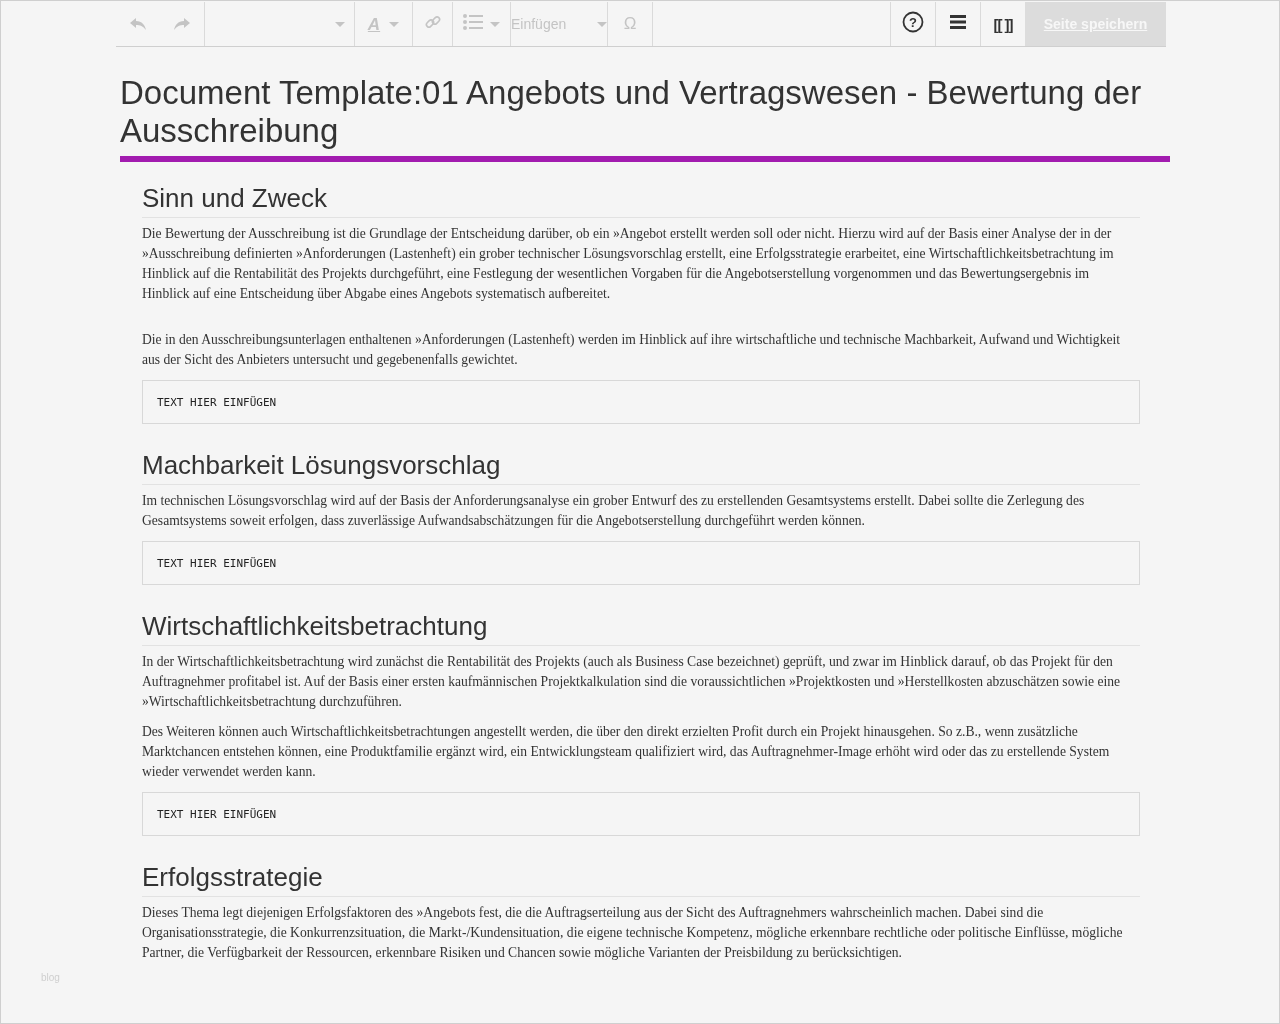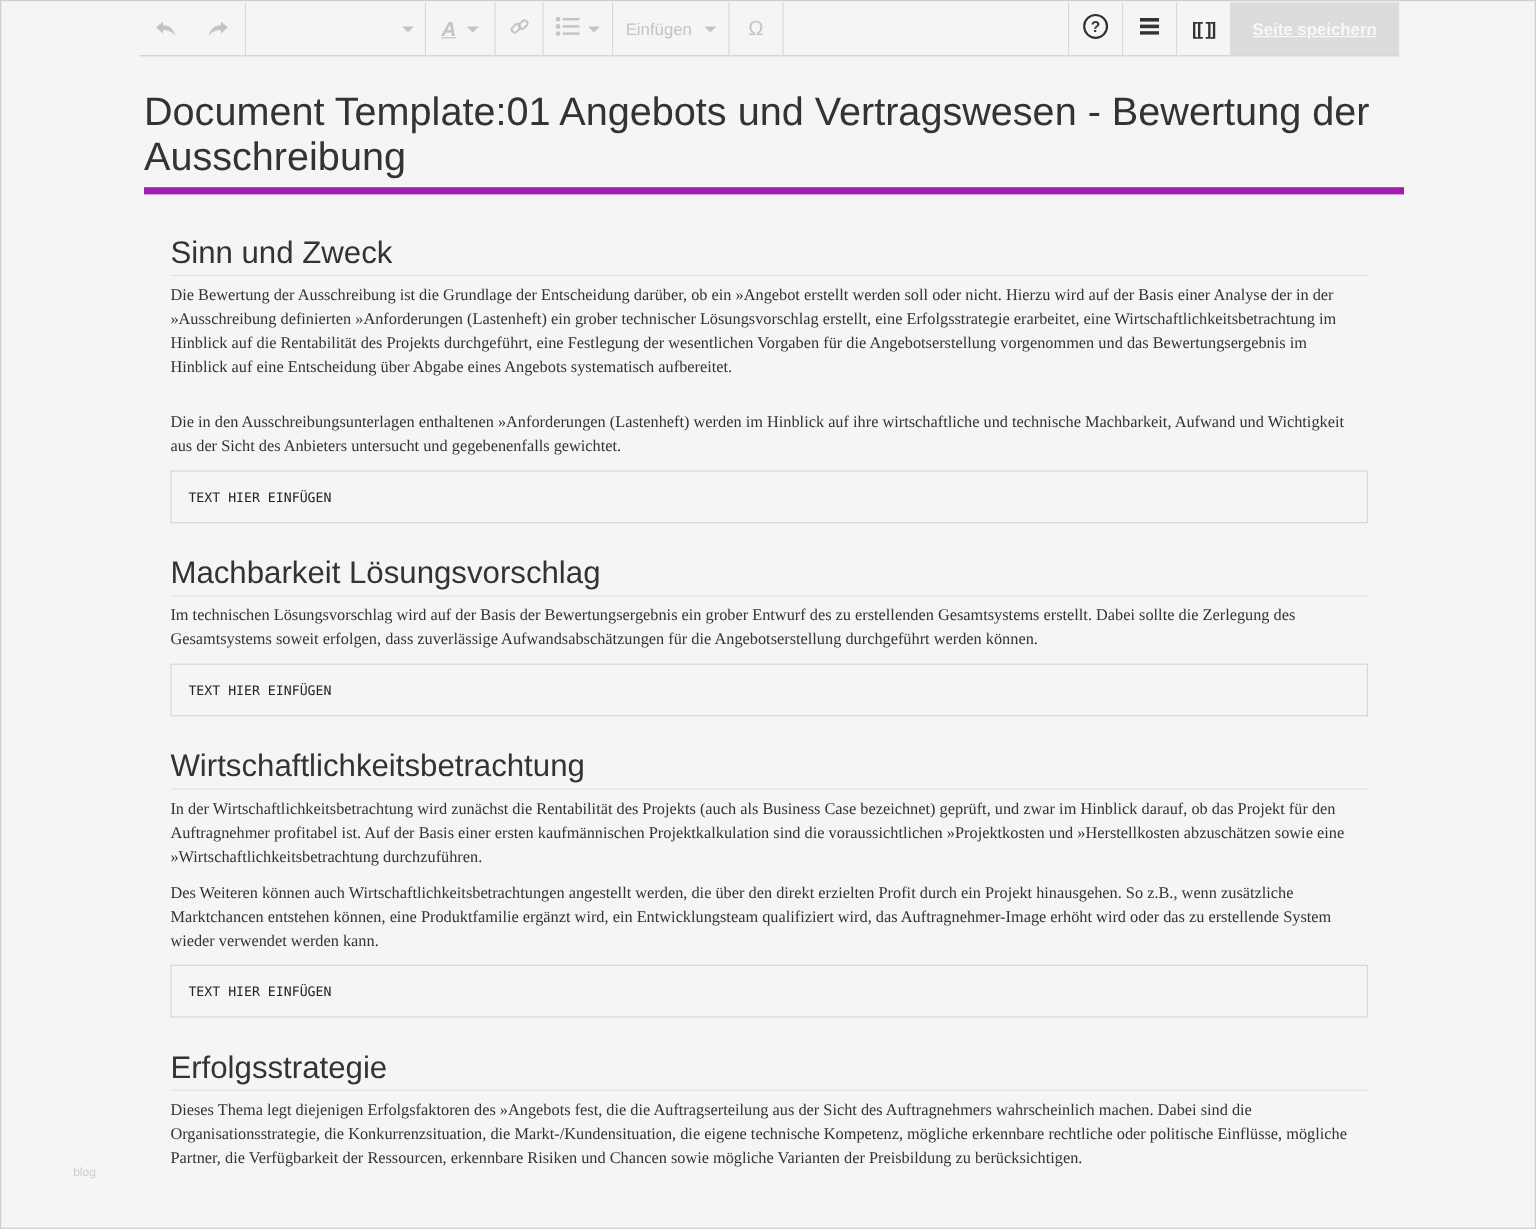--- a/index.html
+++ b/index.html
@@ -83,21 +83,21 @@
       color: #333;
       font-weight: normal;
       margin: 4px;
       padding-bottom: 6px;
       border-bottom: 6px solid #a21caf;
     }
     
     .content {
       position: absolute;
       left: 141px;
-      top: 192px;
+      top: 180px;
       width: 998px;
     }
     .section h2 {
       font-size: 26px;
       font-weight: normal;
       color: #333;
       margin: 0;
       line-height: 34px;
       padding-bottom: 2px;
       border-bottom: 1px solid #e2e2e2;
@@ -123,21 +123,20 @@
       color: #222;
       margin-top: 10px;
       margin-bottom: 24px;
     }
     .watermark {
       position: absolute;
       left: 40px;
       top: 971px;
       font-size: 10px;
       color: #cfcfcf;
-      margin-left: 20px;
     }
   </style>
 </head>
 <body>
 
 <div class="frame">
 
   <div class="toolbar">
     <div class="tb-group" style="width:88px;">
       <div class="tb-btn" style="width:44px;">
@@ -186,21 +185,21 @@
               <circle cx="2" cy="14" r="2"></circle>
               <rect x="6" y="1" width="14" height="2"></rect>
               <rect x="6" y="7" width="14" height="2"></rect>
               <rect x="6" y="13" width="14" height="2"></rect>
             </g>
           </svg>
       </span>
       <span class="caret"></span>
     </div>
 
-    <div class="tb-group" style="width:96px; justify-content:center;">
+    <div class="tb-group" style="width:96px; justify-content:space-between;">
       <span class="insert-label">Einfügen</span>
       <span class="caret"></span>
     </div>
 
     <div class="tb-group" style="width:44px; justify-content:center;">
       <span style="font-size:17px; color:#c4c4c4;">Ω</span>
     </div>
 
     <div class="tb-spacer"></div>
 
@@ -241,21 +240,21 @@
       <p style="margin-bottom:26px;">Die Bewertung der Ausschreibung ist die Grundlage der Entscheidung darüber, ob ein »Angebot erstellt werden soll oder nicht. Hierzu wird auf der Basis einer Analyse der in der »Ausschreibung definierten »Anforderungen (Lastenheft) ein grober technischer Lösungsvorschlag erstellt, eine Erfolgsstrategie erarbeitet, eine Wirtschaftlichkeitsbetrachtung im Hinblick auf die Rentabilität des Projekts durchgeführt, eine Festlegung der wesentlichen Vorgaben für die Angebotserstellung vorgenommen und das Bewertungsergebnis im Hinblick auf eine Entscheidung über Abgabe eines Angebots systematisch aufbereitet.</p>
     </div>
 
     <div class="section">
       <p>Die in den Ausschreibungsunterlagen enthaltenen »Anforderungen (Lastenheft) werden im Hinblick auf ihre wirtschaftliche und technische Machbarkeit, Aufwand und Wichtigkeit aus der Sicht des Anbieters untersucht und gegebenenfalls gewichtet.</p>
       <div class="code-box">TEXT HIER EINFÜGEN</div>
     </div>
 
     <div class="section">
       <h2>Machbarkeit Lösungsvorschlag</h2>
-      <p>Im technischen Lösungsvorschlag wird auf der Basis der Bewertungsergebnis ein grober Entwurf des zu erstellenden Gesamtsystems erstellt. Dabei sollte die Zerlegung des Gesamtsystems soweit erfolgen, dass zuverlässige Aufwandsabschätzungen für die Angebotserstellung durchgeführt werden können.</p>
+      <p>Im technischen Lösungsvorschlag wird auf der Basis der Anforderungsanalyse ein grober Entwurf des zu erstellenden Gesamtsystems erstellt. Dabei sollte die Zerlegung des Gesamtsystems soweit erfolgen, dass zuverlässige Aufwandsabschätzungen für die Angebotserstellung durchgeführt werden können.</p>
       <div class="code-box">TEXT HIER EINFÜGEN</div>
     </div>
 
     <div class="section">
       <h2>Wirtschaftlichkeitsbetrachtung</h2>
       <p>In der Wirtschaftlichkeitsbetrachtung wird zunächst die Rentabilität des Projekts (auch als Business Case bezeichnet) geprüft, und zwar im Hinblick darauf, ob das Projekt für den Auftragnehmer profitabel ist. Auf der Basis einer ersten kaufmännischen Projektkalkulation sind die voraussichtlichen »Projektkosten und »Herstellkosten abzuschätzen sowie eine »Wirtschaftlichkeitsbetrachtung durchzuführen.</p>
       <p>Des Weiteren können auch Wirtschaftlichkeitsbetrachtungen angestellt werden, die über den direkt erzielten Profit durch ein Projekt hinausgehen. So z.B., wenn zusätzliche Marktchancen entstehen können, eine Produktfamilie ergänzt wird, ein Entwicklungsteam qualifiziert wird, das Auftragnehmer-Image erhöht wird oder das zu erstellende System wieder verwendet werden kann.</p>
       <div class="code-box">TEXT HIER EINFÜGEN</div>
     </div>
 

